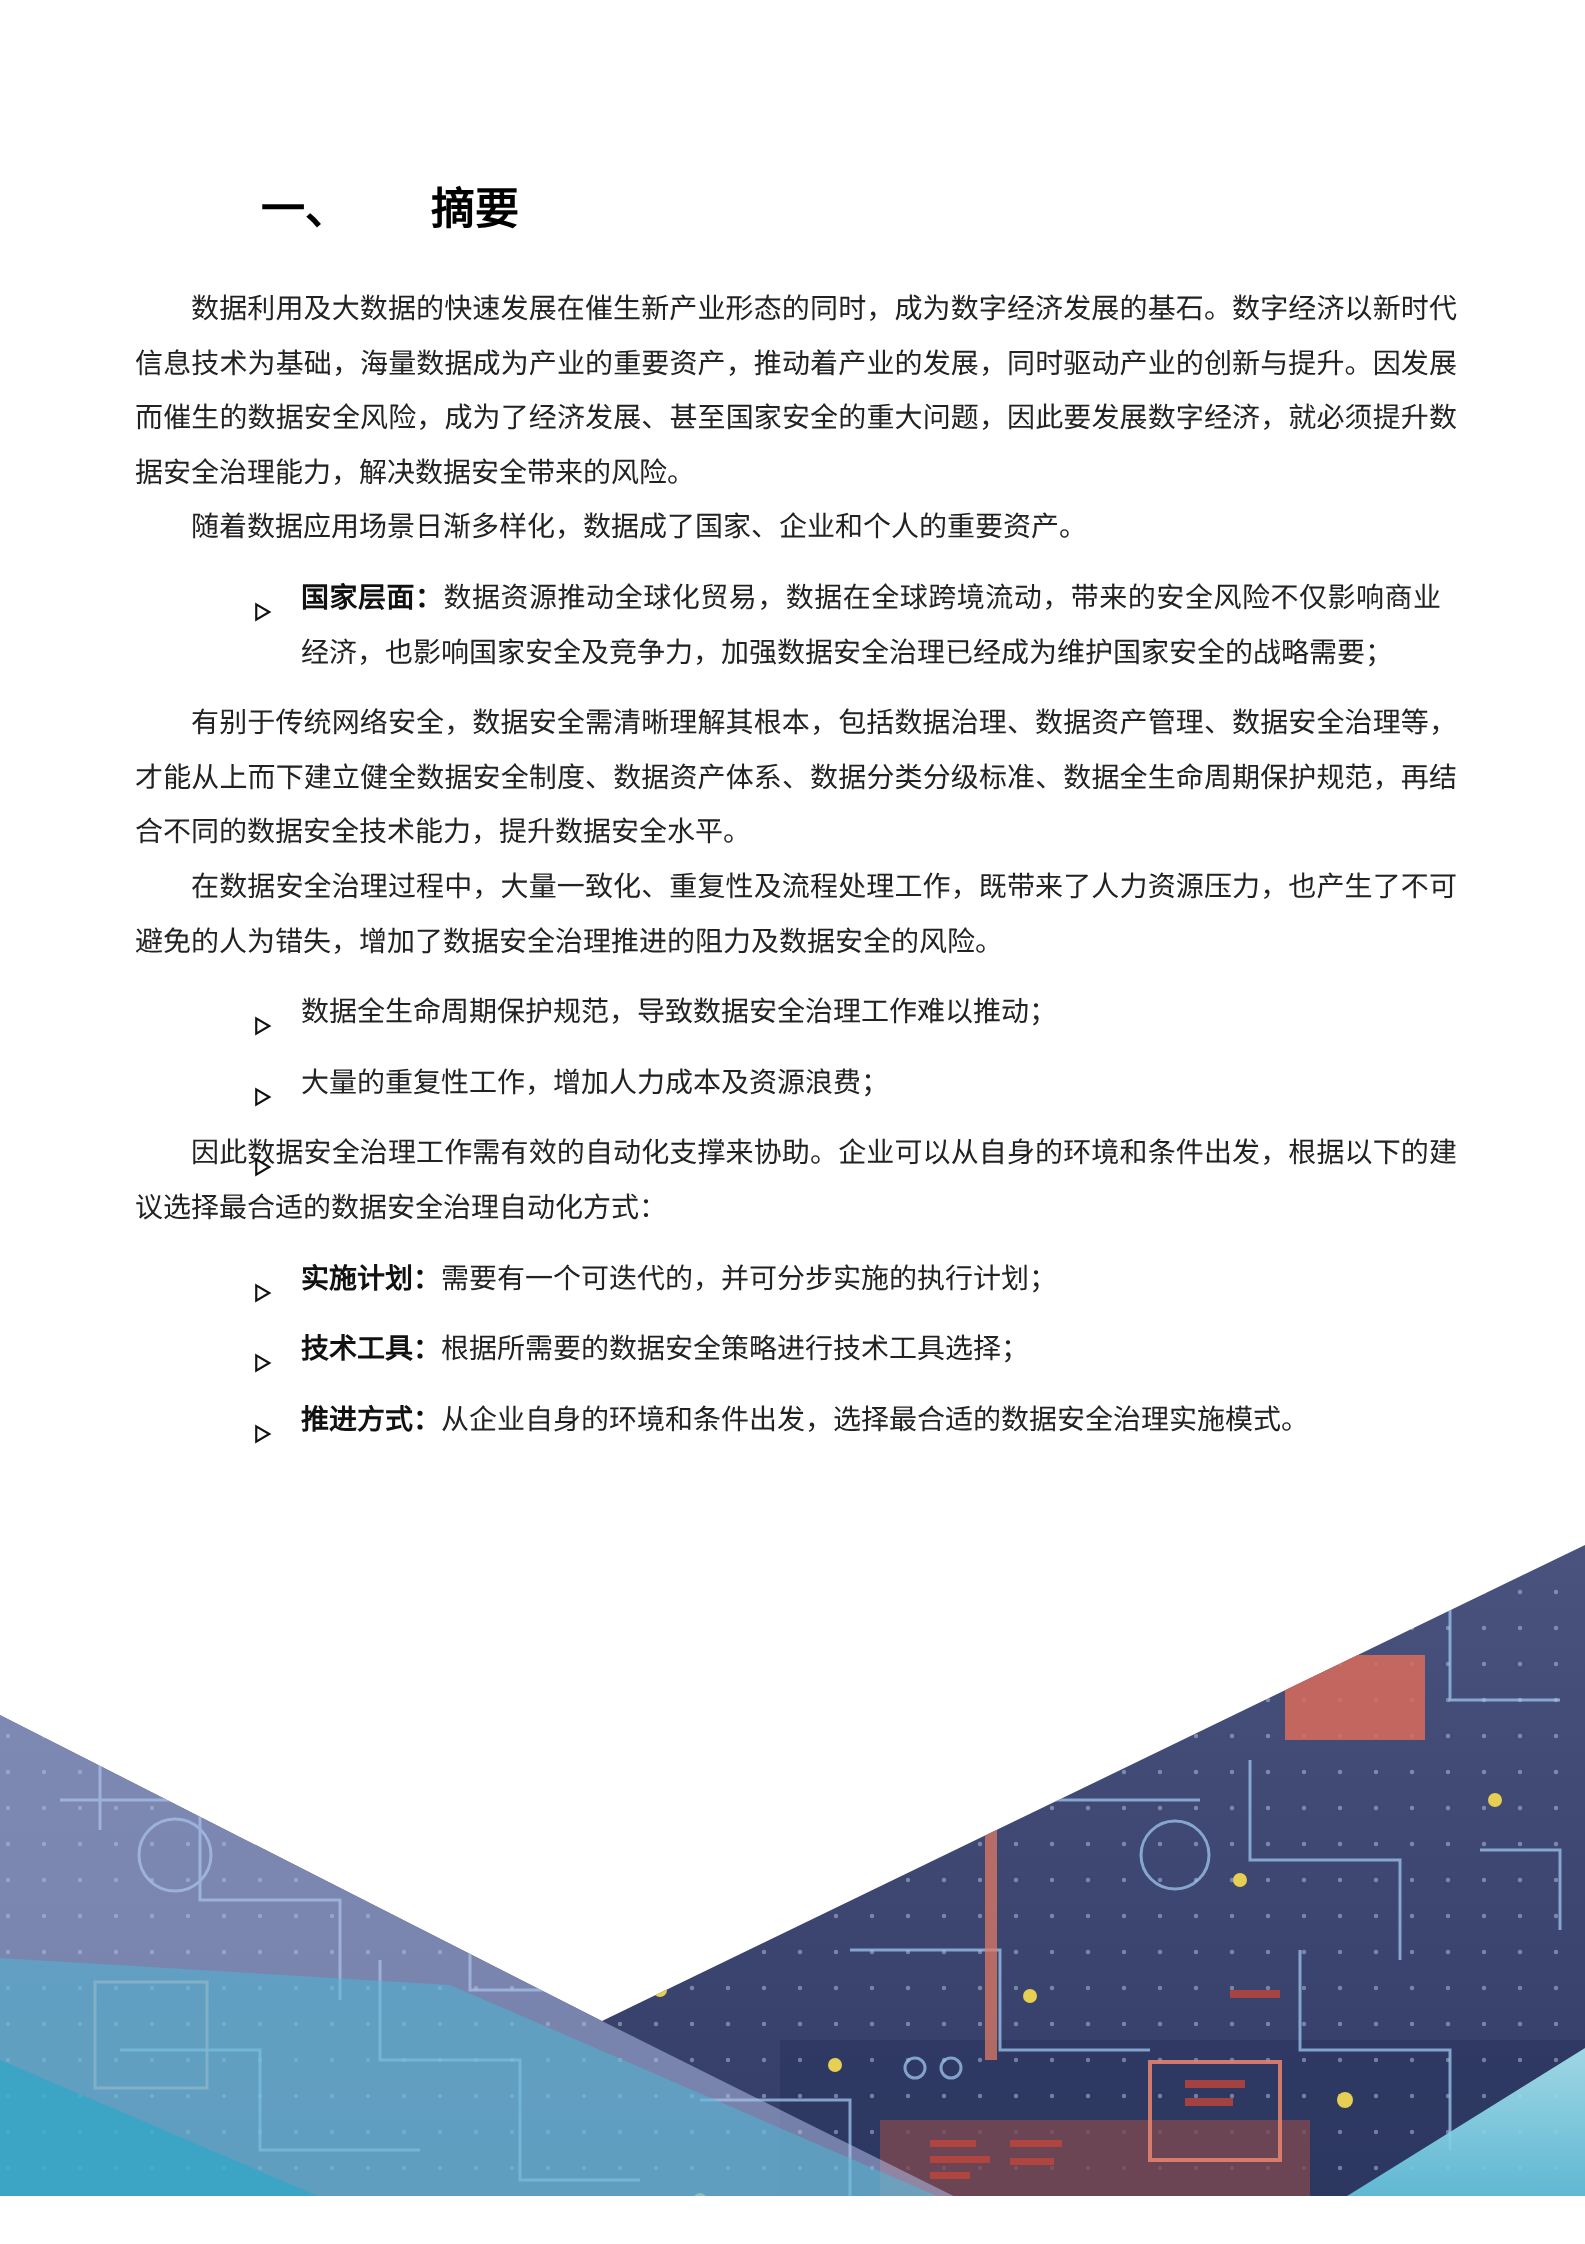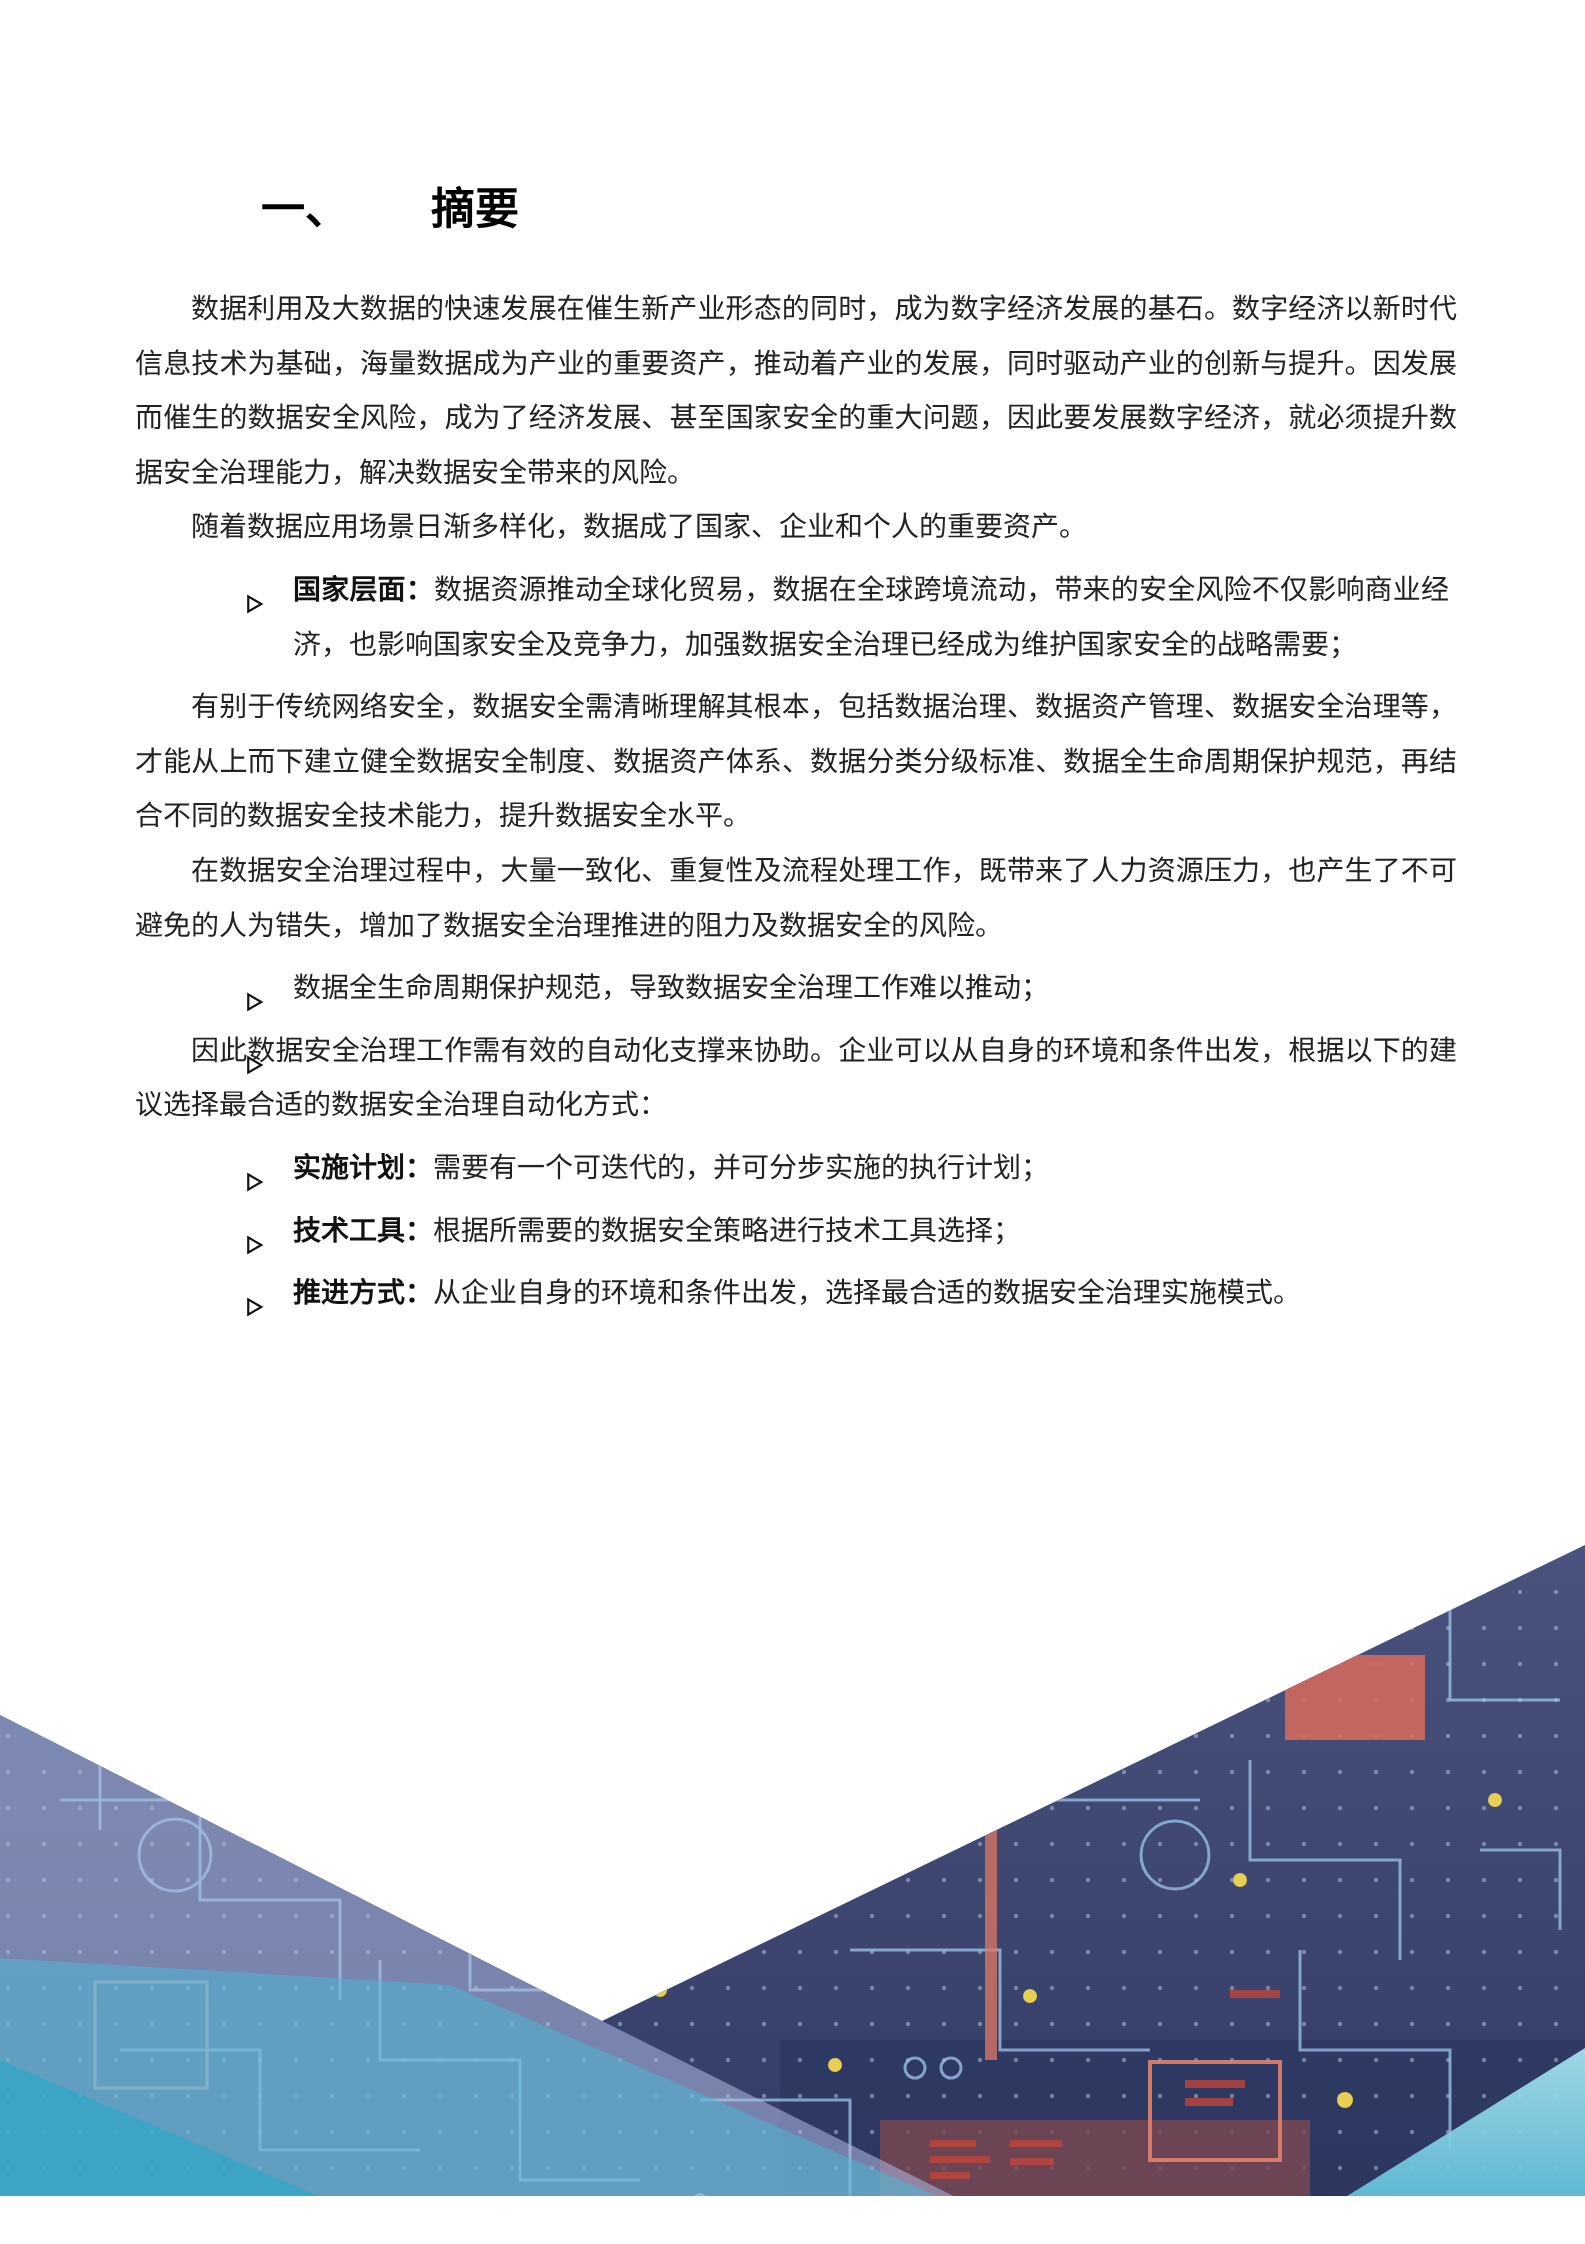--- a/index.html
+++ b/index.html
@@ -16,21 +16,21 @@
     color:#222;font-size:28px;line-height:54.6px;
     text-align:justify;z-index:3;
   }
   h1.doc-title{
     margin:0 0 36px 0;font-size:44px;line-height:74px;
     font-weight:bold;color:#000;text-align:left;
   }
   h1.doc-title .num{margin-left:126px;}
   h1.doc-title .ttl{margin-left:82px;}
   p.para{margin:0;text-indent:56px;}
-  .bullet{position:relative;margin:8px;padding-left:150px;}
+  .bullet{position:relative;margin:16px;padding-left:150px;}
   .bullet .arrow{
     position:absolute;left:103px;top:16px;width:18px;height:22px;display:inline-block;
   }
   .blabel{font-weight:bold;color:#111;}
 </style>
 </head>
 <body>
 
 <div class="page">
 
@@ -142,20 +142,25 @@
     <p class="para">在数据安全治理过程中，大量一致化、重复性及流程处理工作，既带来了人力资源压力，也产生了不可避免的人为错失，增加了数据安全治理推进的阻力及数据安全的风险。</p>
 
     <div class="bullet">
       <span class="arrow"><svg viewBox="0 0 20 22" width="18" height="22">
             <path d="M2.5 2.5 L17 11 L2.5 19.5 Z" fill="#ffffff" stroke="#111111" stroke-width="2.4"></path>
           </svg></span><span>数据全生命周期保护规范，导致数据安全治理工作难以推动；</span>
     </div>
     <div class="bullet">
       <span class="arrow"><svg viewBox="0 0 20 22" width="18" height="22">
             <path d="M2.5 2.5 L17 11 L2.5 19.5 Z" fill="#ffffff" stroke="#111111" stroke-width="2.4"></path>
+          </svg></span><span>大量的重复性工作，增加人力成本及资源浪费；</span>
+    </div>
+    <div class="bullet">
+      <span class="arrow"><svg viewBox="0 0 20 22" width="18" height="22">
+            <path d="M2.5 2.5 L17 11 L2.5 19.5 Z" fill="#ffffff" stroke="#111111" stroke-width="2.4"></path>
           </svg></span>
     </div>
 
     <p class="para">因此数据安全治理工作需有效的自动化支撑来协助。企业可以从自身的环境和条件出发，根据以下的建议选择最合适的数据安全治理自动化方式：</p>
 
     <div class="bullet">
       <span class="arrow"><svg viewBox="0 0 20 22" width="18" height="22">
             <path d="M2.5 2.5 L17 11 L2.5 19.5 Z" fill="#ffffff" stroke="#111111" stroke-width="2.4"></path>
           </svg></span><span class="blabel">实施计划：</span><span>需要有一个可迭代的，并可分步实施的执行计划；</span>
     </div>

